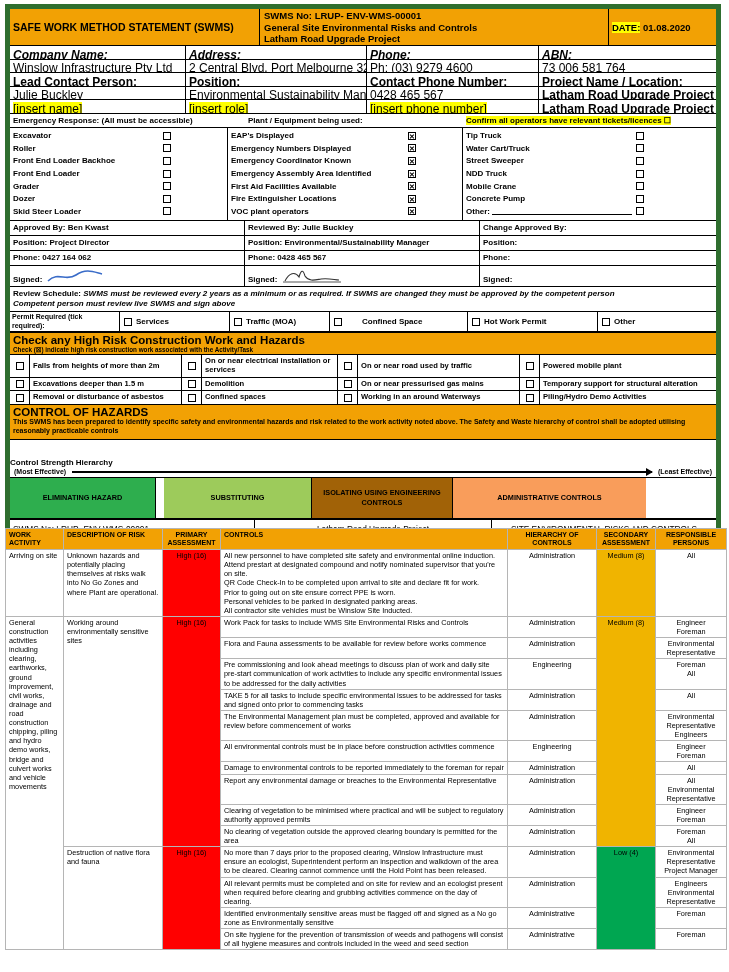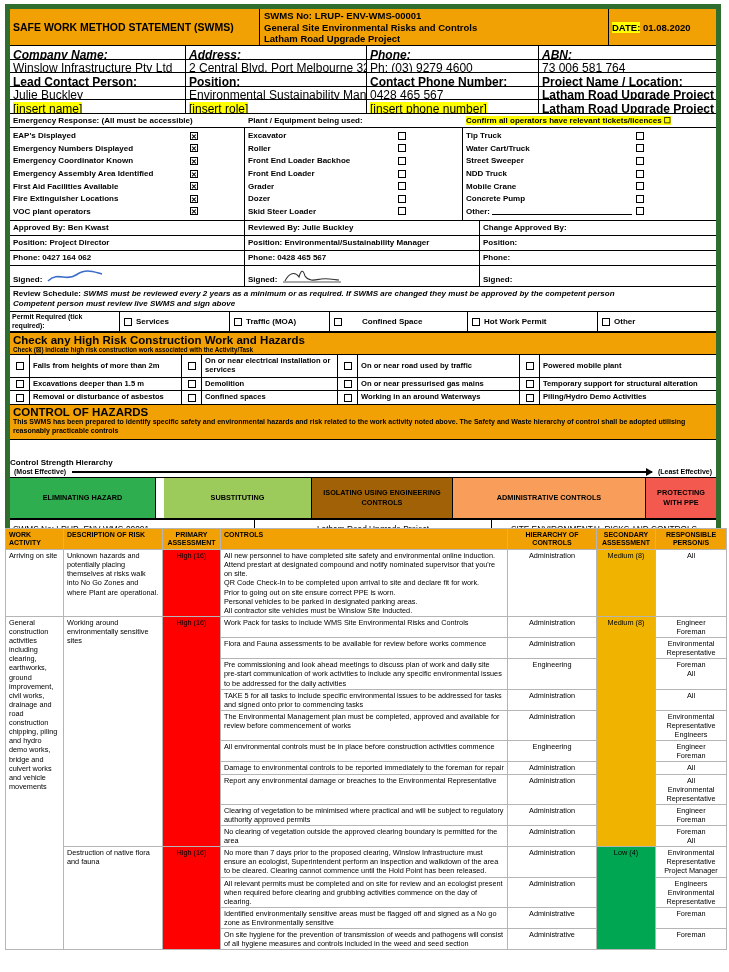--- a/index.html
+++ b/index.html
@@ -132,20 +132,57 @@
     <div class="lab-b">Latham Road Upgrade Project</div>
   </div>
 
   <div class="emerg-hdr">
     <div class="eh1">Emergency Response: (All must be accessible)</div>
     <div class="eh2">Plant / Equipment being used:</div>
     <div class="eh3"><span>Confirm all operators have relevant tickets/licences ☐</span></div>
   </div>
 
   <div class="checklists">
+    <div class="chk-col chk-col2" id="plant-col1">
+        <div class="chk-row">
+          <span class="lbl">Excavator</span>
+          <span class="spacer"></span>
+          <span class="cbox"></span>
+        </div>
+        <div class="chk-row">
+          <span class="lbl">Roller</span>
+          <span class="spacer"></span>
+          <span class="cbox"></span>
+        </div>
+        <div class="chk-row">
+          <span class="lbl">Front End Loader Backhoe</span>
+          <span class="spacer"></span>
+          <span class="cbox"></span>
+        </div>
+        <div class="chk-row">
+          <span class="lbl">Front End Loader</span>
+          <span class="spacer"></span>
+          <span class="cbox"></span>
+        </div>
+        <div class="chk-row">
+          <span class="lbl">Grader</span>
+          <span class="spacer"></span>
+          <span class="cbox"></span>
+        </div>
+        <div class="chk-row">
+          <span class="lbl">Dozer</span>
+          <span class="spacer"></span>
+          <span class="cbox"></span>
+        </div>
+        <div class="chk-row">
+          <span class="lbl">Skid Steer Loader</span>
+          <span class="spacer"></span>
+          <span class="cbox"></span>
+        </div>
+      </div>
     <div class="chk-col chk-col1" id="emerg-col">
         <div class="chk-row">
           <span class="lbl">EAP's Displayed</span>
           <span class="spacer"></span>
           <span class="cbox">✕</span>
         </div>
         <div class="chk-row">
           <span class="lbl">Emergency Numbers Displayed</span>
           <span class="spacer"></span>
           <span class="cbox">✕</span>
@@ -167,57 +204,20 @@
         </div>
         <div class="chk-row">
           <span class="lbl">Fire Extinguisher Locations</span>
           <span class="spacer"></span>
           <span class="cbox">✕</span>
         </div>
         <div class="chk-row">
           <span class="lbl">VOC plant operators</span>
           <span class="spacer"></span>
           <span class="cbox">✕</span>
-        </div>
-      </div>
-    <div class="chk-col chk-col2" id="plant-col1">
-        <div class="chk-row">
-          <span class="lbl">Excavator</span>
-          <span class="spacer"></span>
-          <span class="cbox"></span>
-        </div>
-        <div class="chk-row">
-          <span class="lbl">Roller</span>
-          <span class="spacer"></span>
-          <span class="cbox"></span>
-        </div>
-        <div class="chk-row">
-          <span class="lbl">Front End Loader Backhoe</span>
-          <span class="spacer"></span>
-          <span class="cbox"></span>
-        </div>
-        <div class="chk-row">
-          <span class="lbl">Front End Loader</span>
-          <span class="spacer"></span>
-          <span class="cbox"></span>
-        </div>
-        <div class="chk-row">
-          <span class="lbl">Grader</span>
-          <span class="spacer"></span>
-          <span class="cbox"></span>
-        </div>
-        <div class="chk-row">
-          <span class="lbl">Dozer</span>
-          <span class="spacer"></span>
-          <span class="cbox"></span>
-        </div>
-        <div class="chk-row">
-          <span class="lbl">Skid Steer Loader</span>
-          <span class="spacer"></span>
-          <span class="cbox"></span>
         </div>
       </div>
     <div class="chk-col chk-col3" id="plant-col2">
         <div class="chk-row">
           <span class="lbl">Tip Truck</span>
           <span class="spacer"></span>
           <span class="cbox"></span>
         </div>
         <div class="chk-row">
           <span class="lbl">Water Cart/Truck</span>
@@ -374,21 +374,20 @@
   <div class="hier-arrow">
     <span>(Most Effective)</span>
     <div class="arrow-line"></div>
     <span>(Least Effective)</span>
   </div>
   <div class="hier-bands" id="hier-bands">
       <div class="hier-band" style="width: 146px; background: rgb(46, 174, 78);">ELIMINATING HAZARD</div>
       <div class="hier-band" style="width: 148px; background: rgb(157, 203, 91); margin-left: 8px;">SUBSTITUTING</div>
       <div class="hier-band" style="width: 141px; background: #a16207;">ISOLATING USING ENGINEERING CONTROLS</div>
       <div class="hier-band" style="width: 193px; background: rgb(249, 157, 91);">ADMINISTRATIVE CONTROLS</div>
-      <div class="hier-band" style="flex: 1 1 0%; background: rgb(244, 89, 79);">PROTECTING WITH PPE</div>
     </div>
 
   <div class="form-footer">
     <div class="ff1">SWMS No: LRUP- ENV-WMS-00001</div>
     <div class="ff2">Latham Road Upgrade Project</div>
     <div class="ff3">SITE ENVIRONMENTAL RISKS AND CONTROLS</div>
   </div>
 </div>
 
 <table class="risk-table">

